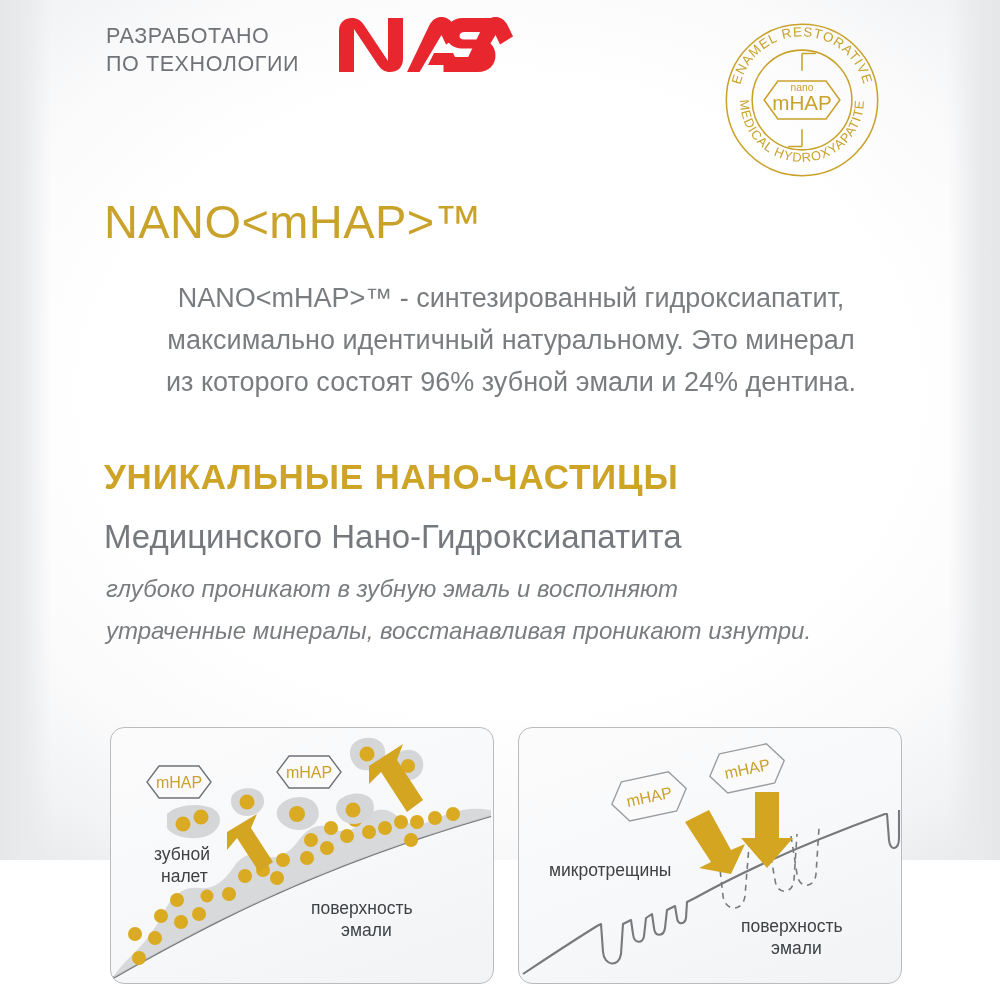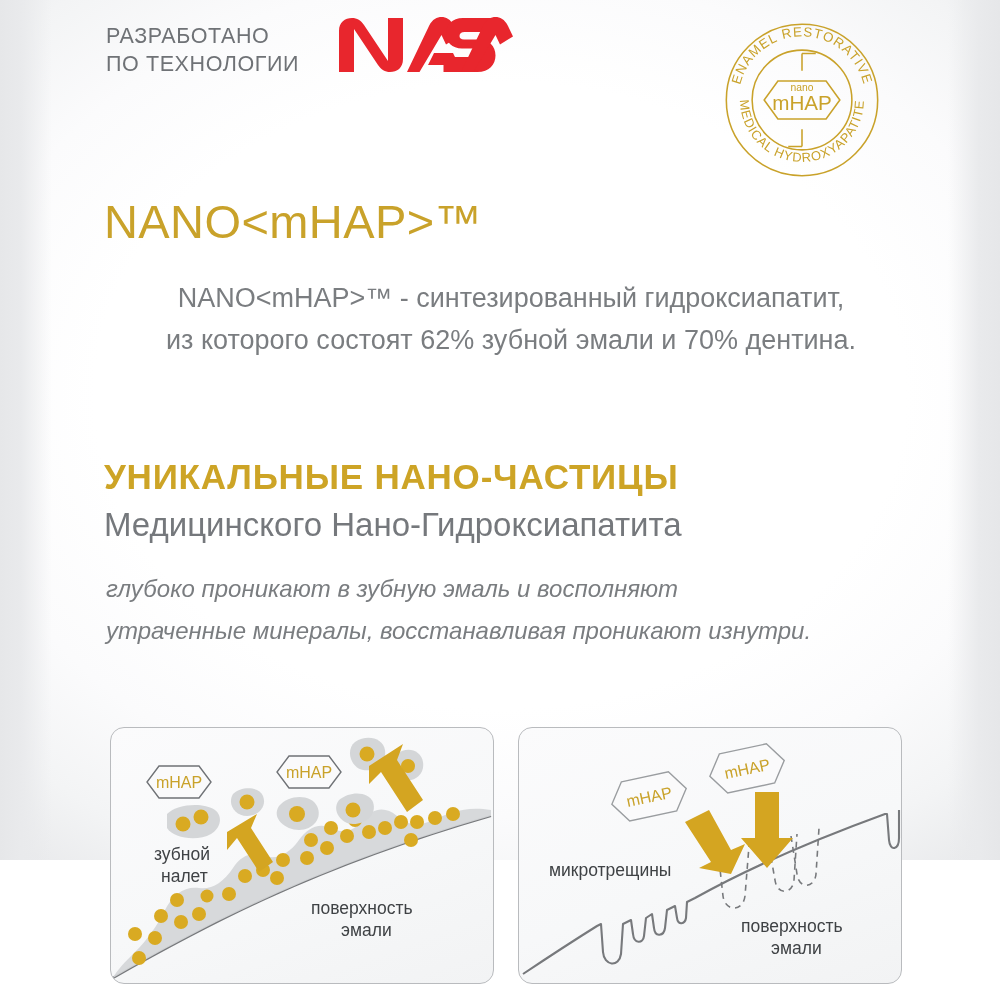--- a/index.html
+++ b/index.html
@@ -49,21 +49,21 @@
     position:absolute;left:106px;top:277px;width:810px;
     font-size:27px;line-height:42px;color:#7a7d80;text-align:center;
   }
   .head2-gold{
     position:absolute;left:104px;top:458px;
     font-size:35px;color:#cda426;letter-spacing:.8px;line-height:1.1;
     text-transform:uppercase;
     font-weight:bold;
   }
   .head2-sub{
-    position:absolute;left:104px;top:505px;
+    position:absolute;left:104px;top:517px;
     font-size:33px;color:#75787c;line-height:1.2;
   }
   .para2{
     position:absolute;left:106px;top:568px;width:830px;
     font-size:24px;line-height:42px;color:#7a7d80;font-style:italic;
   }
 
   
   .panel{
     position:absolute;top:727px;width:382px;height:255px;
@@ -118,21 +118,22 @@
 
       <path d="M72 78 H128 L144 100 L128 122 H72 L56 100 Z" fill="none" stroke="#c9a22a" stroke-width="1.8"></path>
       <text x="100" y="90" text-anchor="middle" font-family="'Liberation Sans',sans-serif" font-size="12" fill="#c9a22a">nano</text>
       <text x="100" y="112" text-anchor="middle" font-family="'Liberation Sans',sans-serif" font-size="24" fill="#c9a22a">mHAP</text>
     </svg>
   </div>
 
   <div class="title-gold">NANO&lt;mHAP&gt;™</div>
   <div class="para1">
     <div>NANO&lt;mHAP&gt;™ - синтезированный гидроксиапатит,</div>
-    <div>из которого состоят 62% зубной эмали и 70% дентина.</div>
+    <div>максимально идентичный натуральному. Это минерал</div>
+    <div>из которого состоят 96% зубной эмали и 24% дентина.</div>
   </div>
 
   <div class="head2-gold">УНИКАЛЬНЫЕ  НАНО-ЧАСТИЦЫ</div>
   <div class="head2-sub">Медицинского Нано-Гидроксиапатита</div>
   <div class="para2">
     <div>глубоко проникают в зубную эмаль и восполняют</div>
     <div>утраченные минералы, восстанавливая проникают изнутри.</div>
   </div>
 
   <div class="panel panel-left">

